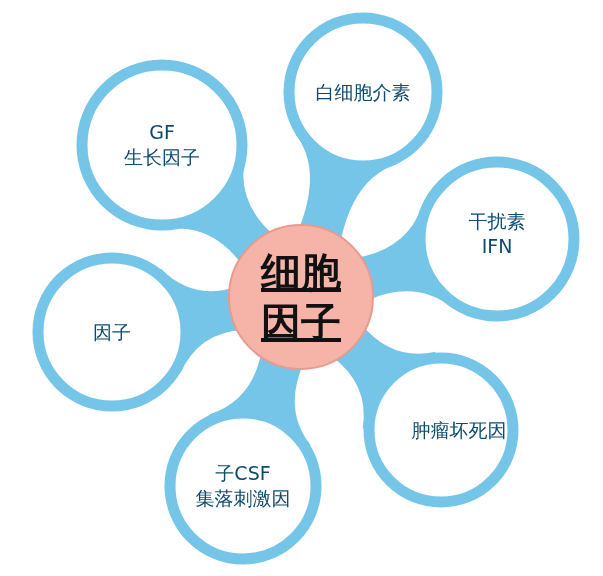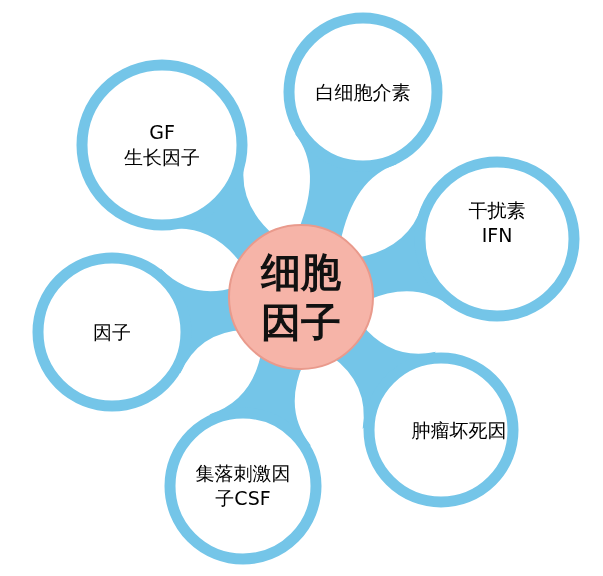--- a/index.html
+++ b/index.html
@@ -1,40 +1,40 @@
 <!DOCTYPE html>
 <html><head>
 <meta charset="utf-8">
 <style>
   html, body { margin: 0; padding: 0; background: #ffffff; }
   body { width: 603px; height: 576px; position: relative; overflow: hidden; }
   #diagram { position: absolute; left: 0; top: 0; }
   .label {
     position: absolute;
     text-align: center;
-    color: #000000;
+    color: #0c4a6e;
     font-family: "DejaVu Sans", "Liberation Sans", sans-serif;
     font-size: 19px;
     line-height: 25px;
     transform: translate(-50%, -50%);
     white-space: nowrap;
   }
   .label span { display: block; }
   .center-label {
     position: absolute;
     text-align: center;
     color: #111111;
     font-family: "DejaVu Sans", "Liberation Sans", sans-serif;
     font-weight: bold;
     font-size: 40px;
     line-height: 50px;
     transform: translate(-50%, -50%);
     white-space: nowrap;
   }
-  .center-label span { display: block; }
+  .center-label span { display: block; text-decoration: underline; }
 </style>
 </head>
 <body>
 
 <svg id="diagram" width="603" height="576" viewBox="0 0 603 576" xmlns="http://www.w3.org/2000/svg">
   <g id="connectors">
       <path d="M 166.9428736819496 229.23810301617843
        Q 212.38371496824325 222.91592434155436 242.92451136088673 266.0930813679489
        L 275.3947394179332 236.39991228946565
        Q 235.11287460817576 202.13070598661605 245.46178880171647 157.43462142639166 Z" fill="#74c5e8"></path>
@@ -78,27 +78,27 @@
     <span>因子</span>
   </div>
 
   <div class="label" id="label-gf" style="left: 162px; top: 145px;">
     <span>GF</span>
     <span>生长因子</span>
   </div>
   <div class="label" id="label-il" style="left: 363px; top: 92px;">
     <span>白细胞介素</span>
   </div>
-  <div class="label" id="label-ifn" style="left: 497px; top: 223px;">
+  <div class="label" id="label-ifn" style="left: 497px; top: 234px;">
     <span>干扰素</span>
     <span>IFN</span>
   </div>
   <div class="label" id="label-chemokine" style="left: 112px; top: 332px;">
     <span>因子</span>
   </div>
   <div class="label" id="label-tnf" style="left: 459px; top: 430px;">
     <span>肿瘤坏死因</span>
   </div>
   <div class="label" id="label-csf" style="left: 243px; top: 486px;">
+    <span>子CSF</span>
     <span>集落刺激因</span>
-    <span>子CSF</span>
   </div>
 </div>
 
 </body></html>

